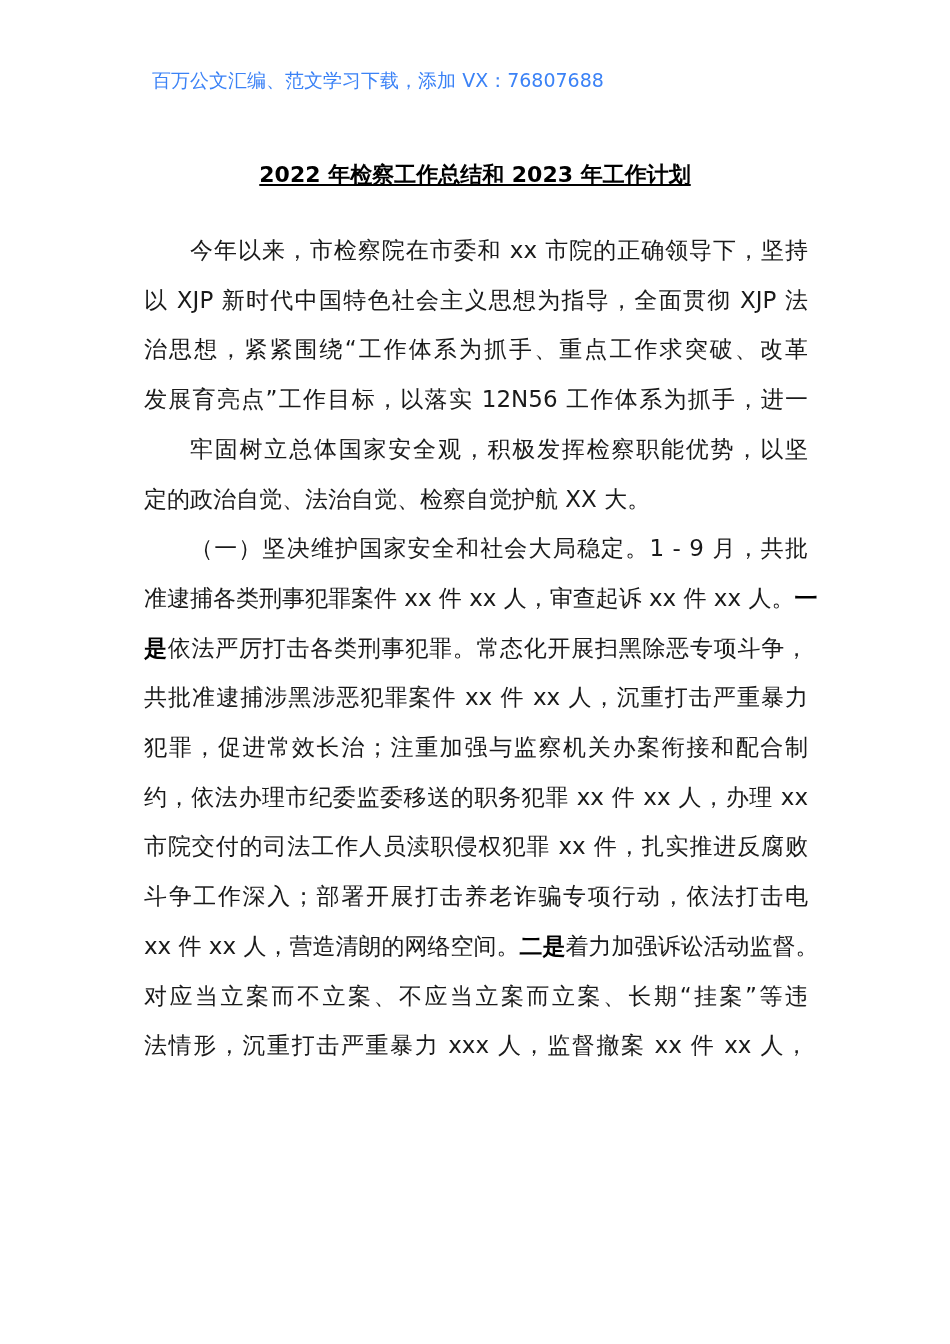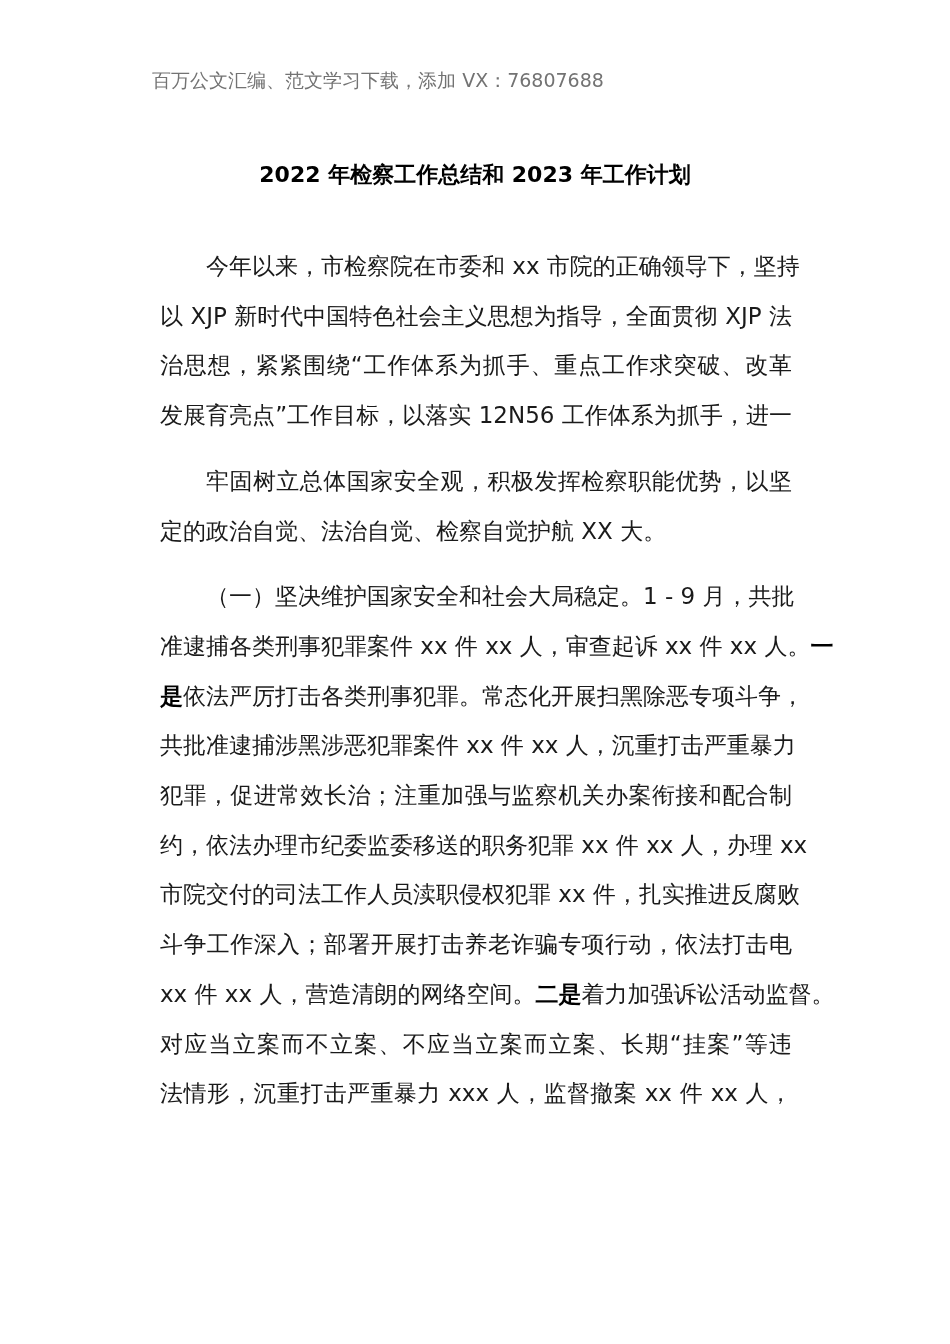--- a/index.html
+++ b/index.html
@@ -16,42 +16,43 @@
       color: #111111;
     }
     .watermark {
       position: absolute;
       top: 64px;
       left: 0;
       width: 756px;
       text-align: center;
       font-size: 19px;
       line-height: 32px;
-      color: #737373;
+      color: #3b82f6;
       letter-spacing: 0px;
     }
     .doc-title {
       position: absolute;
       top: 158px;
       left: 0;
       width: 950px;
       text-align: center;
       font-size: 22px;
       line-height: 34px;
       font-weight: bold;
       color: #000000;
+      text-decoration: underline;
     }
     .body-text {
       position: absolute;
       top: 226px;
       left: 144px;
       width: 664px;
     }
     .para {
-      margin: 16px;
+      margin: 0;
       font-size: 23px;
       line-height: 49.7px;
       text-align: justify;
       text-justify: inter-character;
       color: #1a1a1a;
       word-break: break-all;
     }
     .line {
       display: block;
       white-space: nowrap;

